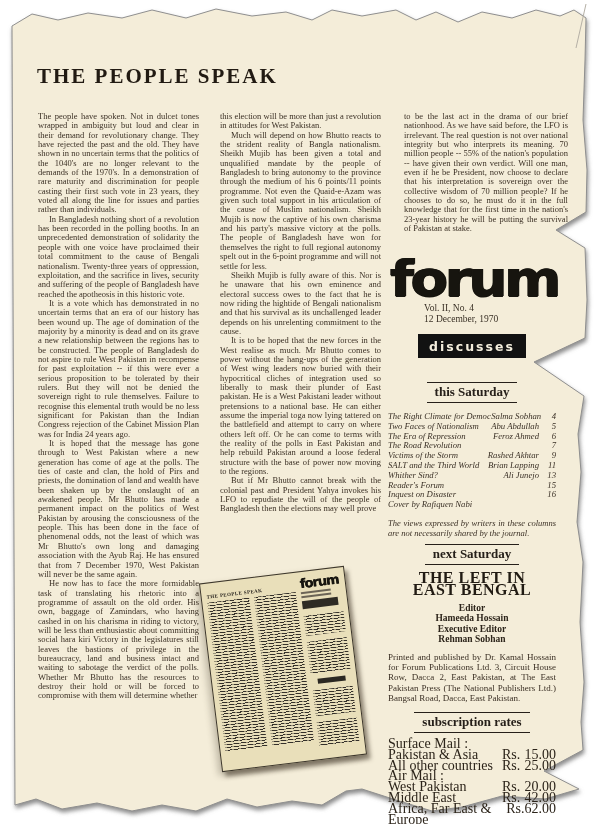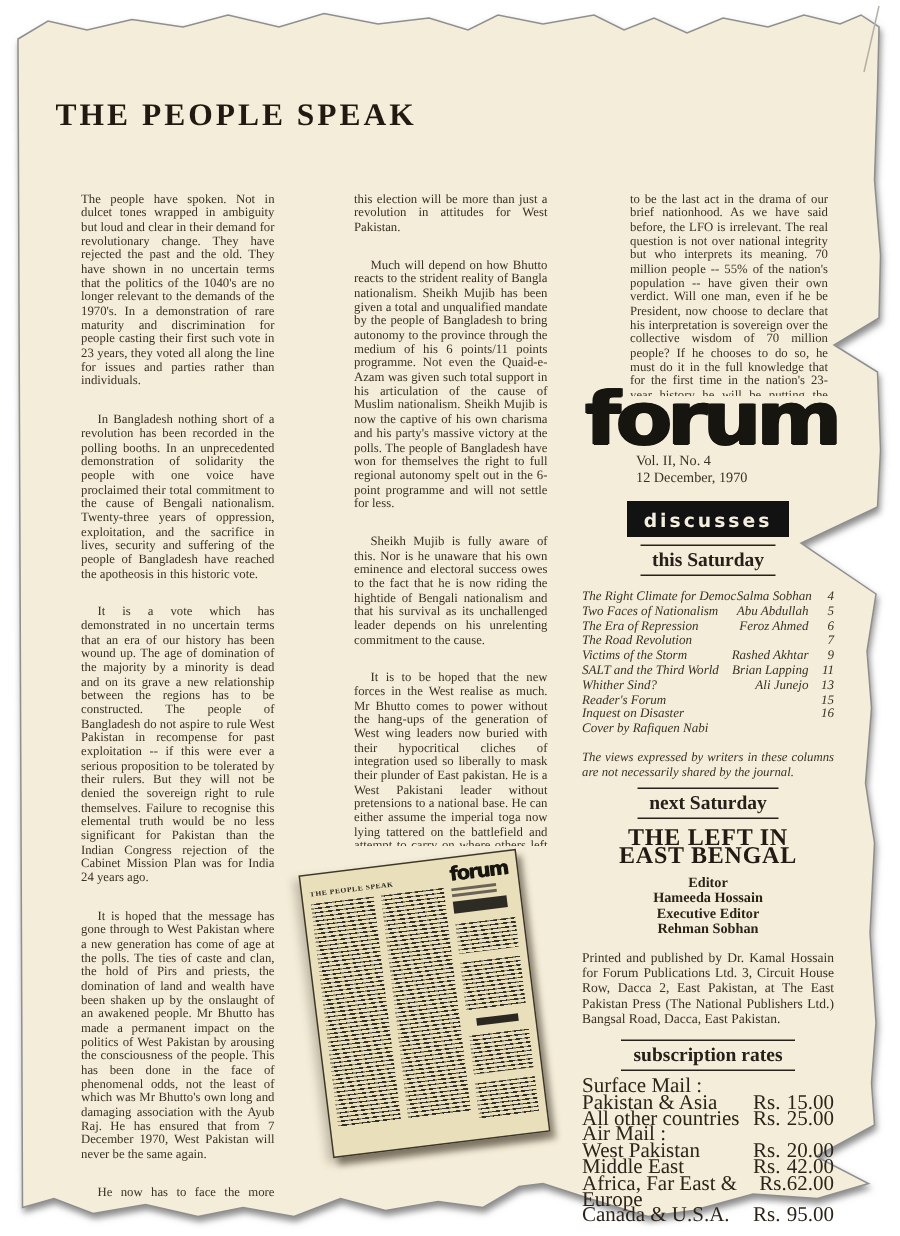--- a/index.html
+++ b/index.html
@@ -16,21 +16,21 @@
 
   .page-title {
     position:absolute; left:37px; top:64px; margin:0;
     font-size:21px; font-weight:bold; letter-spacing:2px; color:#211a12;
   }
 
   .bodycol {
     position:absolute; top:112px; font-size:8.5px; line-height:9.35px;
     text-align:justify; overflow:hidden; color:#3b3025;
   }
-  .bodycol p { margin:16px; text-indent:11px; }
+  .bodycol p { margin:0; text-indent:11px; }
   .bodycol p.flush { text-indent:0; }
   .col1 { left:38px;  width:161px; height:686px; }
   .col2 { left:220px; width:161px; height:452px; }
   .col3 { left:404px; width:164px; height:152px; }
 
   .sidebar { position:absolute; left:388px; top:258px; width:168px; }
 
   .logo {
     font-family:"DejaVu Sans", sans-serif; font-weight:bold;
     font-size:49px; line-height:44px; letter-spacing:-3px; color:#17150f;
@@ -44,21 +44,21 @@
     display:inline-block; background:#121212; color:#f4eedd;
     font-family:"DejaVu Sans", sans-serif; font-weight:bold; font-size:12.5px;
     letter-spacing:2px; padding:5px 11px 4px;
   }
 
   .ruled-wrap { text-align:center; }
   .ruled-head {
     display:inline-block; border-top:1.5px solid #26201a; border-bottom:1.5px solid #26201a;
     padding:1px 8px 2px; font-weight:bold; font-size:13px; color:#26201a;
   }
-  .rw-this { margin-top:5px;text-decoration:underline; }
+  .rw-this { margin-top:24px;text-decoration:underline; }
   .rw-next { margin-top:6px; }
   .rw-subs { margin-top:9px; }
 
   .toc { margin-top:9px; font-style:italic; font-size:8.7px; line-height:9.8px; color:#3a3026; }
   .toc-row { display:flex; }
   .toc-title { flex:1 1 auto; white-space:nowrap; overflow:hidden; }
   .toc-author { text-align:right; white-space:nowrap; }
   .toc-page { width:17px; text-align:right; }
 
   .views-note { margin-top:8px; font-style:italic; font-size:8.5px; line-height:10px; text-align:justify; }

